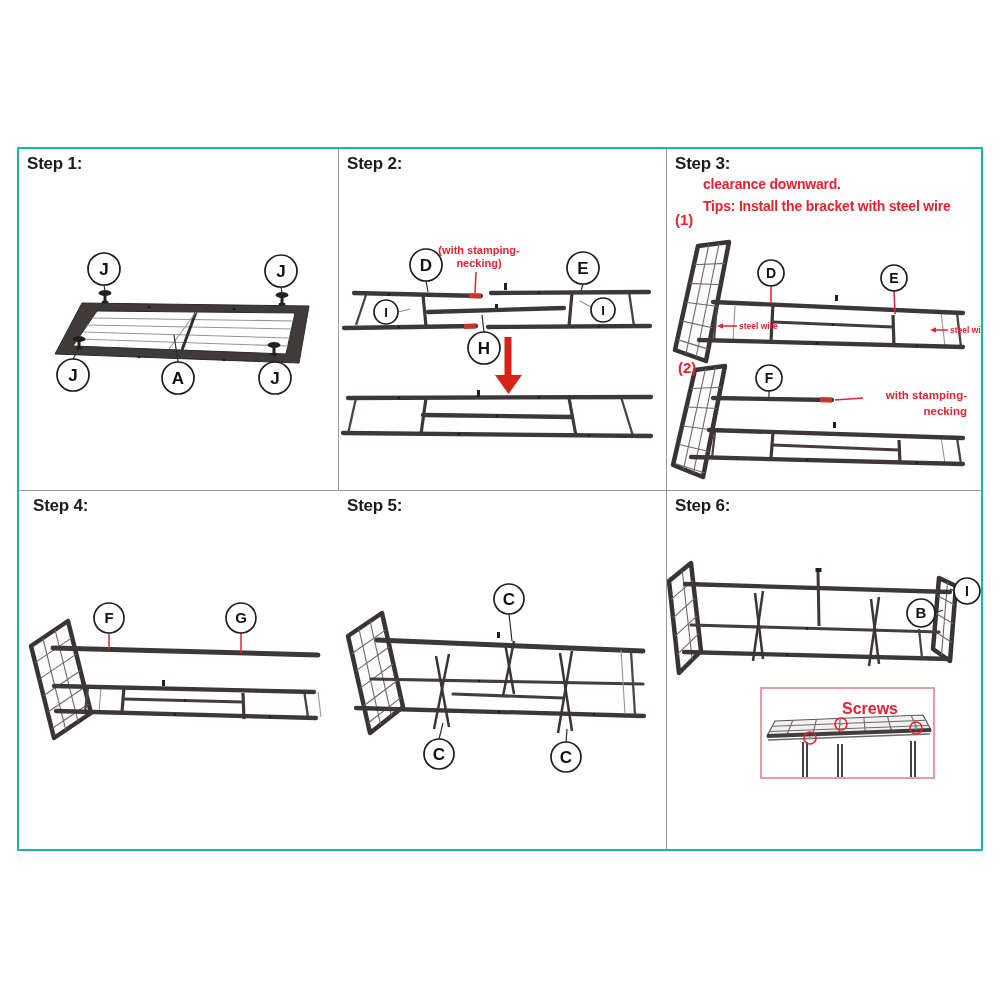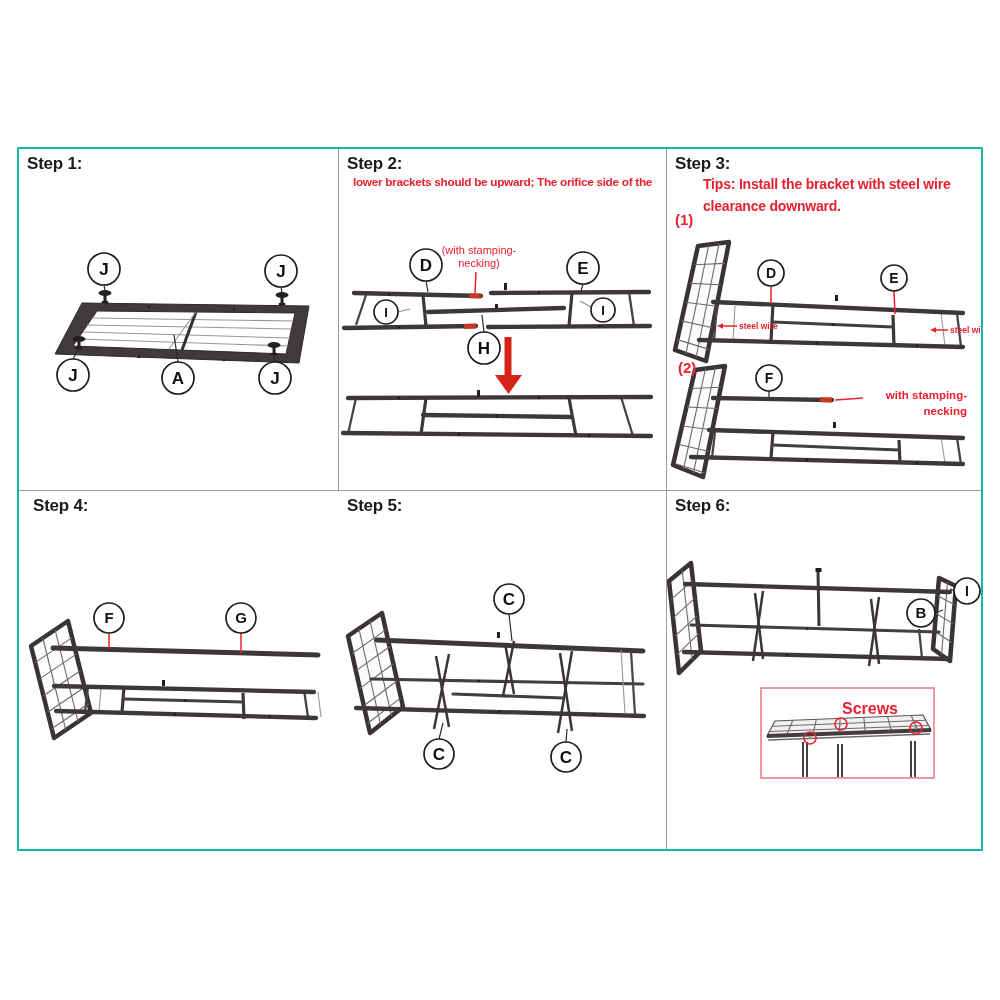--- a/index.html
+++ b/index.html
@@ -15,21 +15,21 @@
   .hdiv{position:absolute;left:0;right:0;height:1px;background:#9c9c9c}
   .cell{position:absolute;background:#fff}
   .cell svg{position:absolute;left:0;top:0;width:100%;height:100%;display:block}
   .step-label{position:absolute;left:8px;top:5px;font-size:17px;font-weight:600;color:var(--ink);letter-spacing:-0.2px;z-index:3}
   .tip{color:var(--red);position:absolute;z-index:3}
   .tip2{left:1px;right:1px;top:23px;text-align:center;font-size:11.8px;font-weight:700;line-height:21.5px;letter-spacing:-0.3px}
   .tip2 span{display:block}
   .tip3{left:36px;top:24px;font-size:14px;font-weight:600;line-height:22px;letter-spacing:-0.2px}
   .tip3 span{display:block}
   .subnum{font-size:15px;font-weight:700}
-  .stamp{font-size:11px;font-weight:400;text-align:center;line-height:13px}
+  .stamp{font-size:11px;font-weight:700;text-align:center;line-height:13px}
   .stamp span{display:block}
   .stamp3{font-size:11.5px;font-weight:700;text-align:right;line-height:16px}
   .stamp3 span{display:block}
   .tip5{left:0;right:0;top:44px;text-align:center;font-size:15px;font-weight:700;letter-spacing:-0.2px}
   .steelwire{font-size:8.5px;font-weight:700;fill:var(--red)}
   
   .rail5{stroke:var(--metal);stroke-width:5;stroke-linecap:round;fill:none}
   .rail4{stroke:var(--metal);stroke-width:4.3;stroke-linecap:round;fill:none}
   .rail3{stroke:#443d3e;stroke-width:3.2;stroke-linecap:round;fill:none}
   .strut{stroke:var(--metal2);stroke-width:2.3;fill:none}
@@ -126,21 +126,20 @@
       <g class="badge b17">
           <circle cx="256" cy="229" r="16"></circle>
           <text x="256" y="235">J</text>
         </g>
     </svg>
   </section>
 
   <section class="cell" style="left:320px;top:0;width:327px;height:341px">
     <div class="step-label">Step 2:</div>
     <div class="tip tip2">
-      <span>lower brackets should be upward; The orifice side of the</span>
     </div>
     <div class="tip stamp" style="left:75px;top:95px;width:130px">
       <span>(with stamping-</span>
       <span>necking)</span>
     </div>
     <svg viewBox="0 0 327 341">
       <line class="ldr" x1="137" y1="123" x2="136" y2="144"></line>
 
       <g>
         <line class="strut" x1="27" y1="146" x2="17" y2="176"></line>
@@ -206,22 +205,22 @@
         <circle class="dot" cx="120" cy="285.2" r="1.2"></circle>
           <circle class="dot" cx="250" cy="286.4" r="1.2"></circle>
         <circle class="dot" cx="158" cy="267" r="1.2"></circle>
       </g>
     </svg>
   </section>
 
   <section class="cell" style="left:648px;top:0;width:314px;height:341px">
     <div class="step-label">Step 3:</div>
     <div class="tip tip3">
+      <span>clearance downward.</span>
       <span>Tips: Install the bracket with steel wire</span>
-      <span>clearance downward.</span>
     </div>
     <div class="tip subnum" style="left:8px;top:62px">(1)</div>
     <div class="tip subnum" style="left:11px;top:210px">(2)</div>
     <div class="tip stamp3" style="left:180px;top:238px;width:120px">
       <span>with stamping-</span>
       <span>necking</span>
     </div>
     <svg viewBox="0 0 314 341">
 
       <g>

